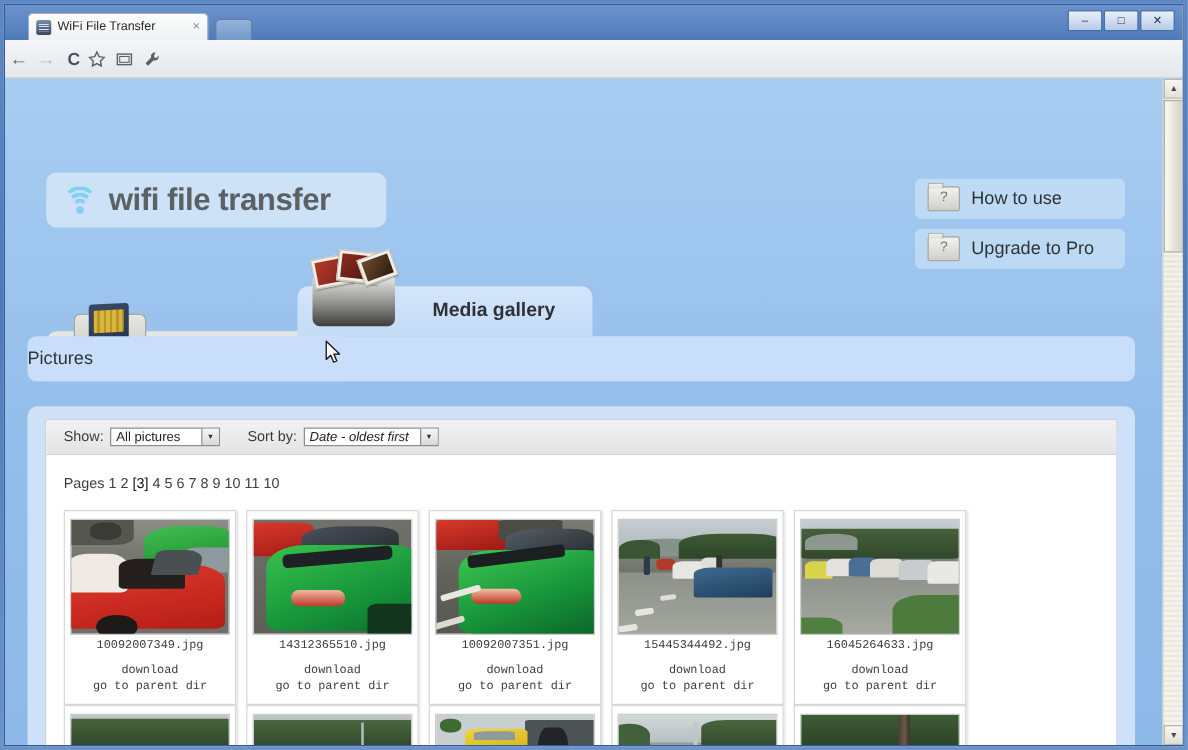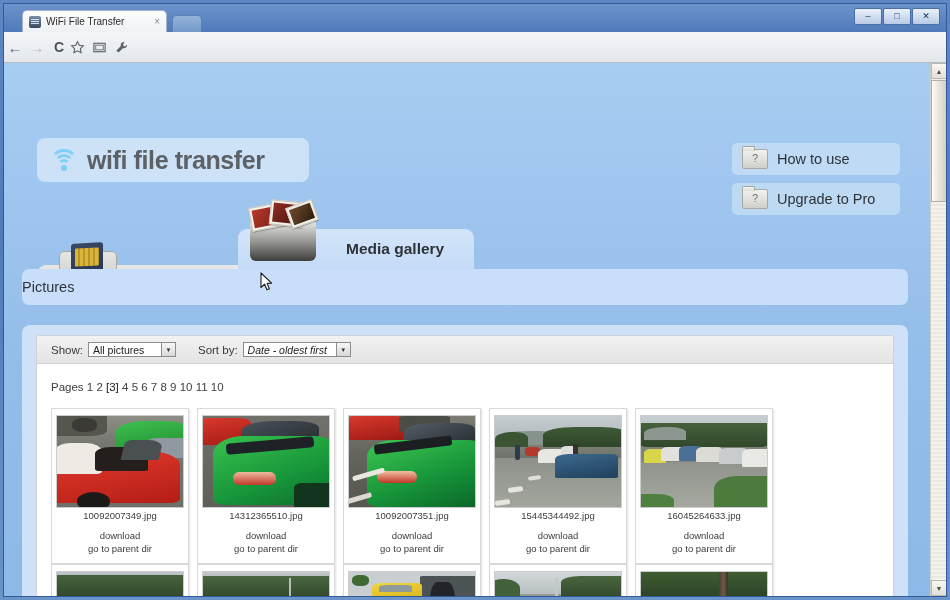--- a/index.html
+++ b/index.html
@@ -285,21 +285,21 @@
   .selectbox.show{width:88px;}
   .selectbox.sort{width:108px;font-style:italic;}
 
   .pages{
     position:absolute;left:14px;top:45px;font-size:11.5px;color:#404040;
     white-space:nowrap;
   }
   .pages .cur{color:#151515;}
 
   .grid{position:absolute;left:14px;top:72px;right:0;}
-  .row{display:flex;gap:8px;margin-bottom:0;}
+  .row{display:flex;gap:8px;margin-bottom:0;font-family:Liberation Mono, monospace;}
   .card{
     width:138px;background:#ffffff;border:1px solid #d9d9d9;
     box-shadow:1px 1px 2px rgba(0,0,0,0.12);
     padding:6px 4px 7px;box-sizing:border-box;text-align:center;
   }
   .thumb{
     width:128px;height:93px;margin:0 auto;display:block;
     border:1px solid #ccc;box-sizing:border-box;overflow:hidden;position:relative;
   }
   .fname{font-size:9.5px;color:#3c3c3c;margin-top:3px;line-height:1.1;}

